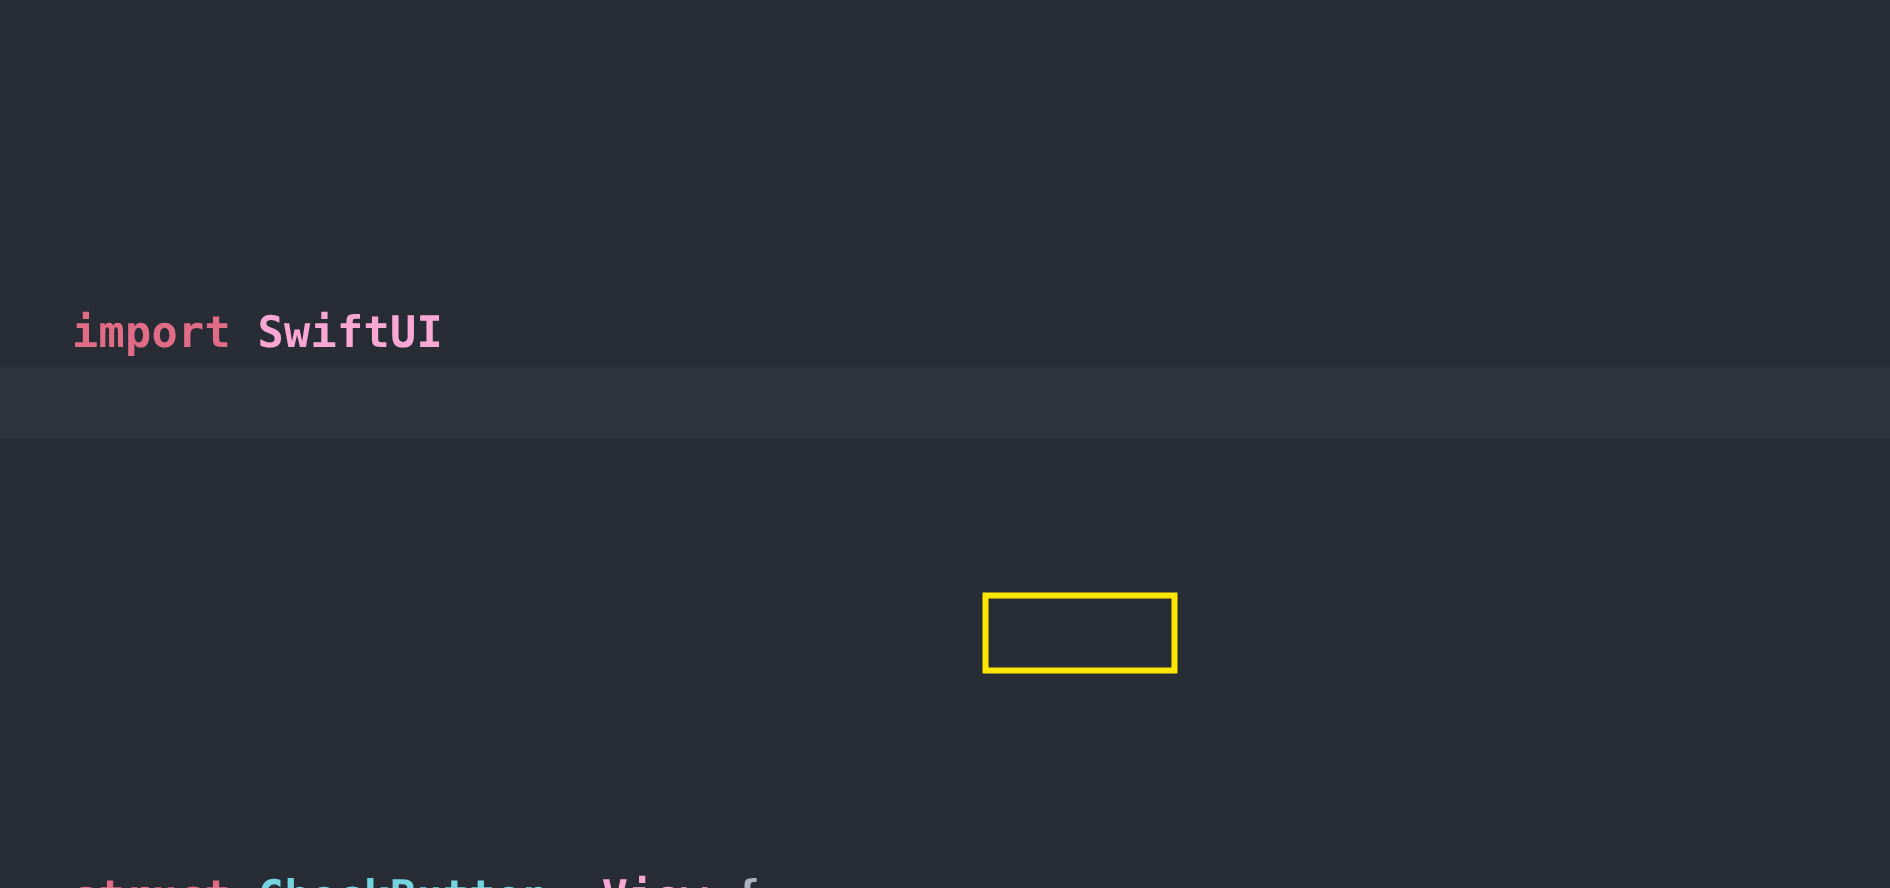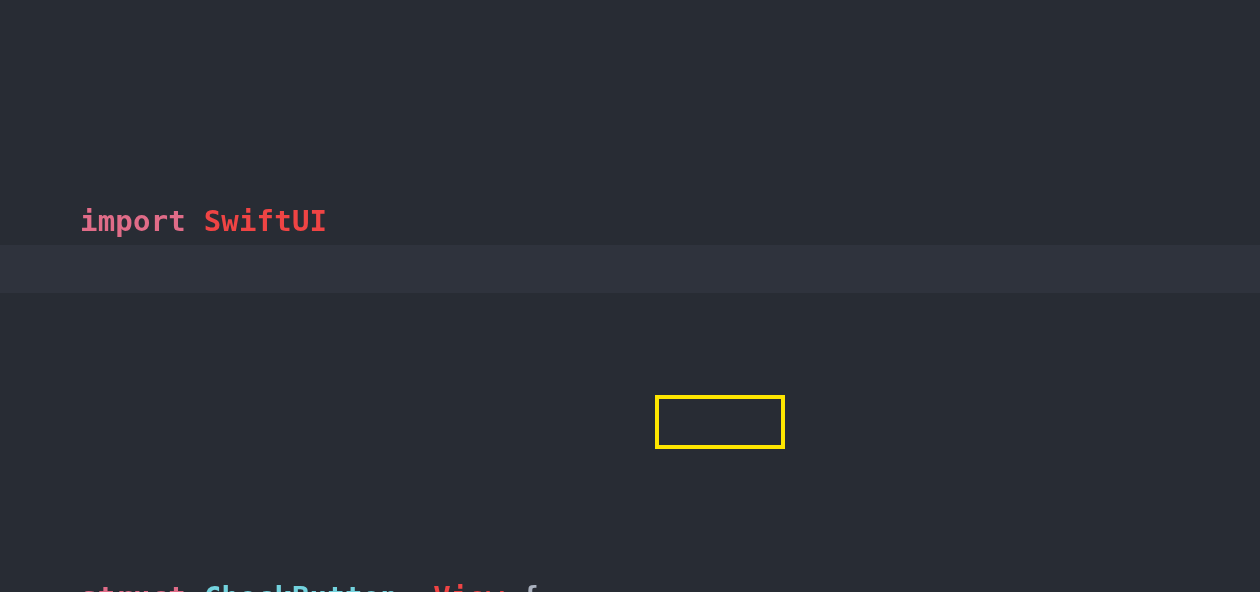--- a/index.html
+++ b/index.html
@@ -28,22 +28,22 @@
   }
   .hl-band {
     position: absolute;
     left: 0;
     top: 245px;   
     height: 48px;
     width: 100%;
     background: #2f333d;
     z-index: 1;
   }
-  .kw-magenta { color: #e06c88; margin-left: 32px; }     
-  .plain      { color: #ef4444; }     
+  .kw-magenta { color: #e06c88; }     
+  .plain      { color: #f9a8d4; }     
   .ident-teal { color: #73d3de; }     
   .punct      { color: #abb2bf; }
 
   .highlight-box {
     position: absolute;
     border: 4px solid #ffe600;
     background: transparent;
     z-index: 5;
     pointer-events: none;
     left: 655px;

